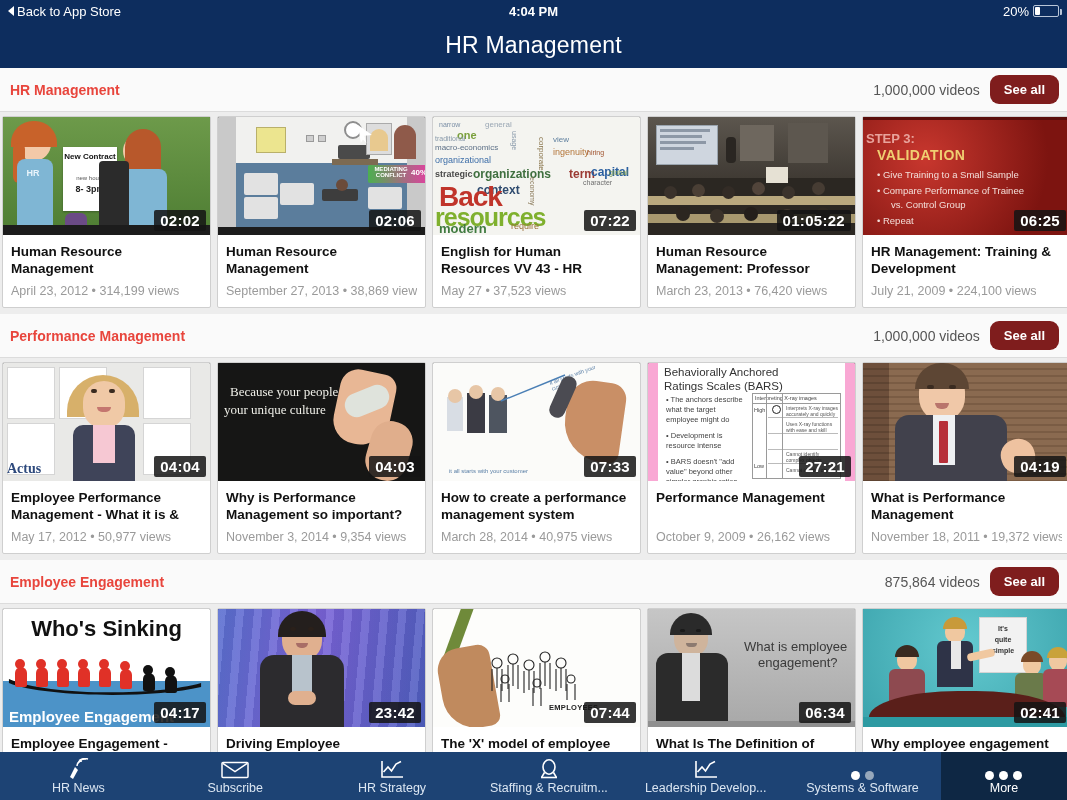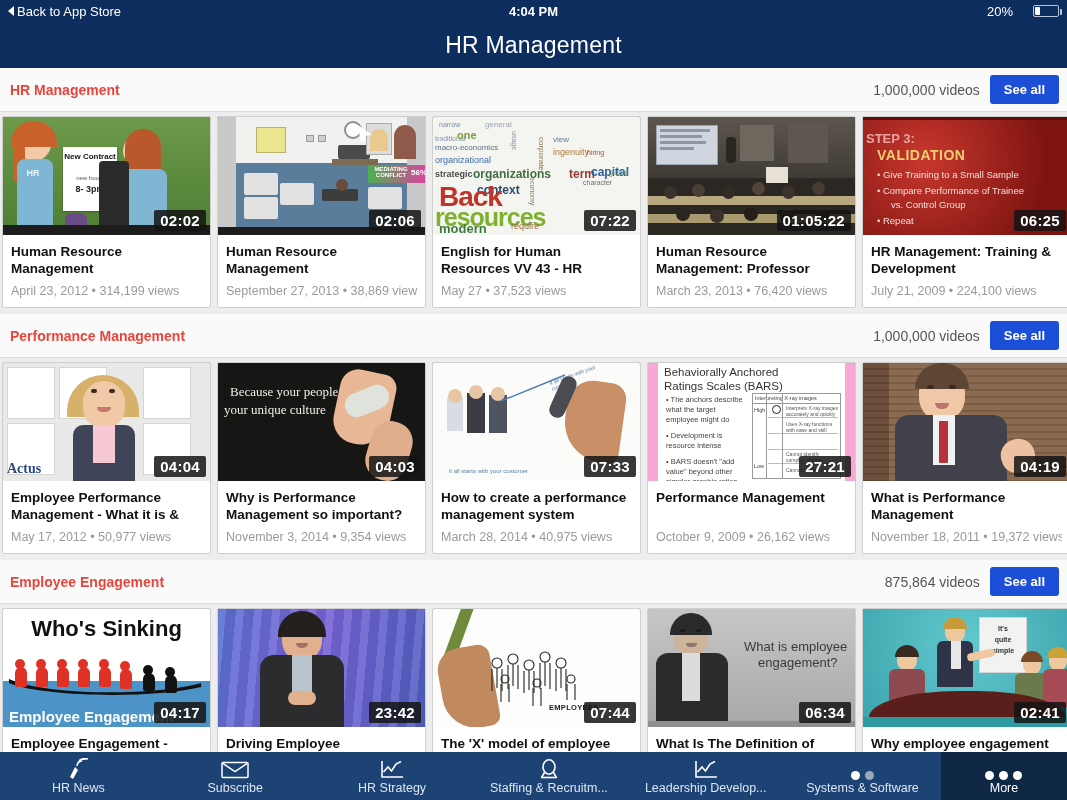--- a/index.html
+++ b/index.html
@@ -23,21 +23,21 @@
     border-top: 5px solid transparent;
     border-bottom: 5px solid transparent;
     border-right: 6px solid #fff;
     margin-right: 1px;
   }
   .sb-center {
     position: absolute; left: 0; right: 0; text-align: center;
     font-size: 13px; font-weight: bold; pointer-events: none;
   }
   .sb-right {
-    margin-left: auto; display: flex; align-items: center; gap: 20px;
+    margin-left: auto; display: flex; align-items: center; gap: 4px;
     font-size: 13px;
   }
   .battery {
     width: 26px; height: 12px; border: 1px solid #b9c6d8;
     border-radius: 2px; position: relative; display: inline-block;
   }
   .battery::after {
     content: ""; position: absolute; right: -4px; top: 3px;
     width: 2px; height: 6px; background: #b9c6d8; border-radius: 0 1px 1px 0;
   }
@@ -65,22 +65,22 @@
     display: flex; align-items: center; padding: 0 8px 0 10px;
   }
   .section-title {
     color: #e8453c; font-size: 14px; font-weight: bold;
   }
   .section-right {
     margin-left: auto; display: flex; align-items: center; gap: 10px;
   }
   .section-count { color: #555; font-size: 14px; }
   .see-all {
-    background: #1d4ed8; color: #fff; font-size: 13px; font-weight: bold;
-    border: none; border-radius: 3px; padding: 7px 14px; cursor: pointer;
+    background: #7f1d1d; color: #fff; font-size: 13px; font-weight: bold;
+    border: none; border-radius: 9px; padding: 7px 14px; cursor: pointer;
   }
 
   .row {
     display: flex; gap: 6px; padding: 4px 2px 6px 2px;
     background: #ededed;
   }
   .card {
     width: 209px; background: #fff;
     border: 1px solid #cfcfcf; border-radius: 2px;
     display: flex; flex-direction: column; overflow: hidden;
@@ -207,21 +207,21 @@
             <div style="position:absolute;left:100px;top:18px;width:8px;height:7px;background:#cfcfcf;border:1px solid #9a9a9a"></div>
             <div style="position:absolute;left:126px;top:4px;width:18px;height:18px;border-radius:50%;background:#fff;border:2px solid #8e8e8e"></div>
             <div style="position:absolute;left:120px;top:28px;width:32px;height:14px;background:#4a4a4a;border-radius:2px"></div>
             <div style="position:absolute;left:114px;top:42px;width:46px;height:6px;background:#7c6a52"></div>
             <div style="position:absolute;left:148px;top:6px;width:26px;height:32px;background:#ddd;border:1px solid #aaa"></div>
             <div style="position:absolute;left:152px;top:12px;width:18px;height:22px;border-radius:9px 9px 0 0;background:#e8c98f"></div>
             <div style="position:absolute;left:176px;top:8px;width:22px;height:34px;border-radius:11px 11px 0 0;background:#8f5a4a"></div>
             <div style="position:absolute;left:140px;top:8px;width:14px;height:18px;background:#fff;clip-path:polygon(0 0,100% 55%,45% 60%,60% 100%,35% 80%,20% 100%)"></div>
             <div style="position:absolute;left:150px;top:48px;width:60px;height:18px;background:linear-gradient(90deg,#4caf50,#e040a0);border-radius:2px"></div>
             <div class="ctext" style="left:150px;top:49px;width:46px;color:#fff;font-size:6px;text-align:center">MEDIATING CONFLICT</div>
-            <div class="ctext" style="left:190px;top:52px;width:22px;color:#fff;font-size:8px;text-align:center">56%</div>
+            <div class="ctext" style="left:190px;top:52px;width:22px;color:#fff;font-size:8px;text-align:center">40%</div>
             <div style="position:absolute;left:26px;top:56px;width:34px;height:22px;background:#e2e2e2;border-radius:2px"></div>
             <div style="position:absolute;left:26px;top:80px;width:34px;height:22px;background:#e2e2e2;border-radius:2px"></div>
             <div style="position:absolute;left:62px;top:66px;width:34px;height:22px;background:#e2e2e2;border-radius:2px"></div>
             <div style="position:absolute;left:150px;top:70px;width:34px;height:22px;background:#e2e2e2;border-radius:2px"></div>
             <div style="position:absolute;left:104px;top:72px;width:36px;height:12px;background:#3d3d3d;border-radius:2px"></div>
             <div style="position:absolute;left:118px;top:62px;width:12px;height:12px;border-radius:50%;background:#6b4b3a"></div>
             <div style="position:absolute;left:0;bottom:0;width:100%;height:8px;background:#1c1c1c"></div>
           </div>
           <div class="duration">02:06</div>
         </div>

